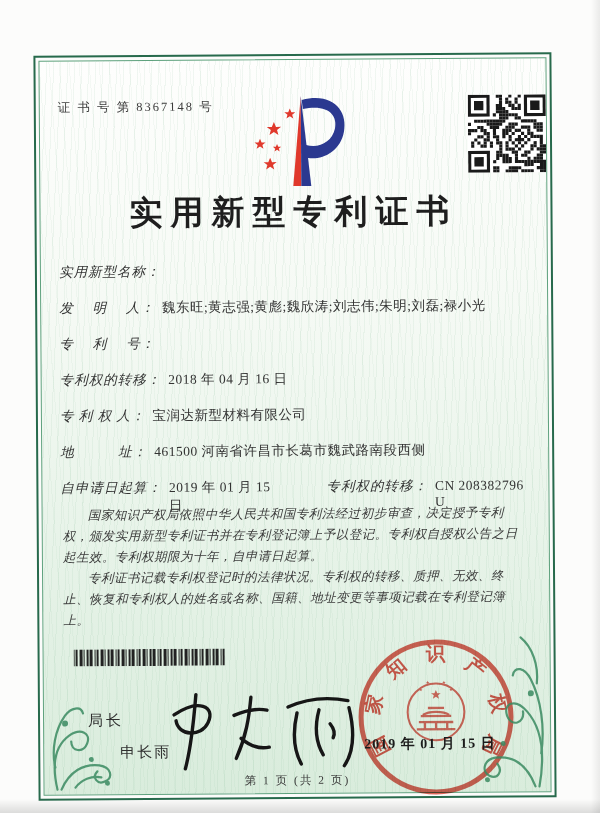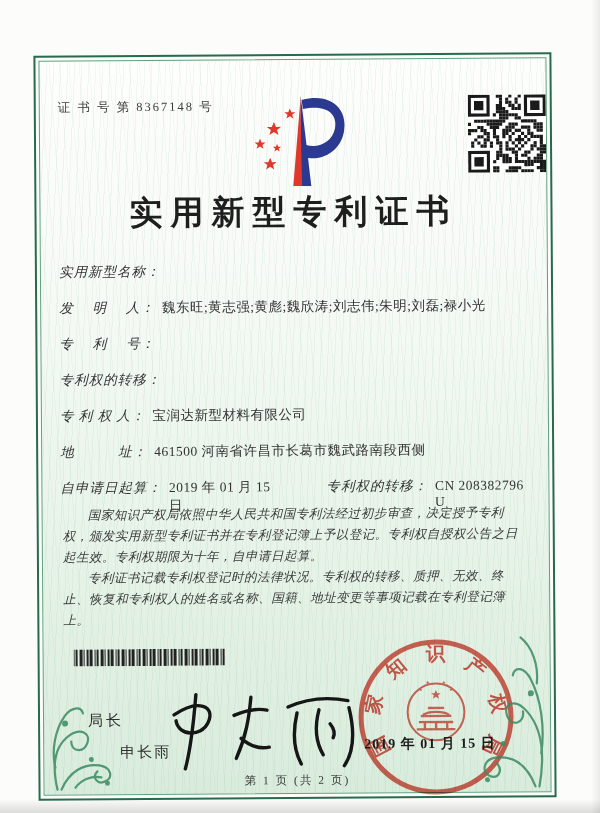--- a/index.html
+++ b/index.html
@@ -343,20 +343,21 @@
     </div>
     <div class="frow">
       <span class="flabel">发　 明　 人：</span>
       <span class="fvalue">魏东旺;黄志强;黄彪;魏欣涛;刘志伟;朱明;刘磊;禄小光</span>
     </div>
     <div class="frow">
       <span class="flabel">专　 利　 号：</span>
     </div>
     <div class="frow">
       <span class="flabel">专利权的转移：</span>
+      <span class="fvalue">2018 年 04 月 16 日</span>
     </div>
     <div class="frow">
       <span class="flabel">专 利 权 人：</span>
       <span class="fvalue">宝润达新型材料有限公司</span>
     </div>
     <div class="frow">
       <span class="flabel">地　　　址：</span>
       <span class="fvalue">461500 河南省许昌市长葛市魏武路南段西侧</span>
     </div>
     <div class="frow frow-double">

